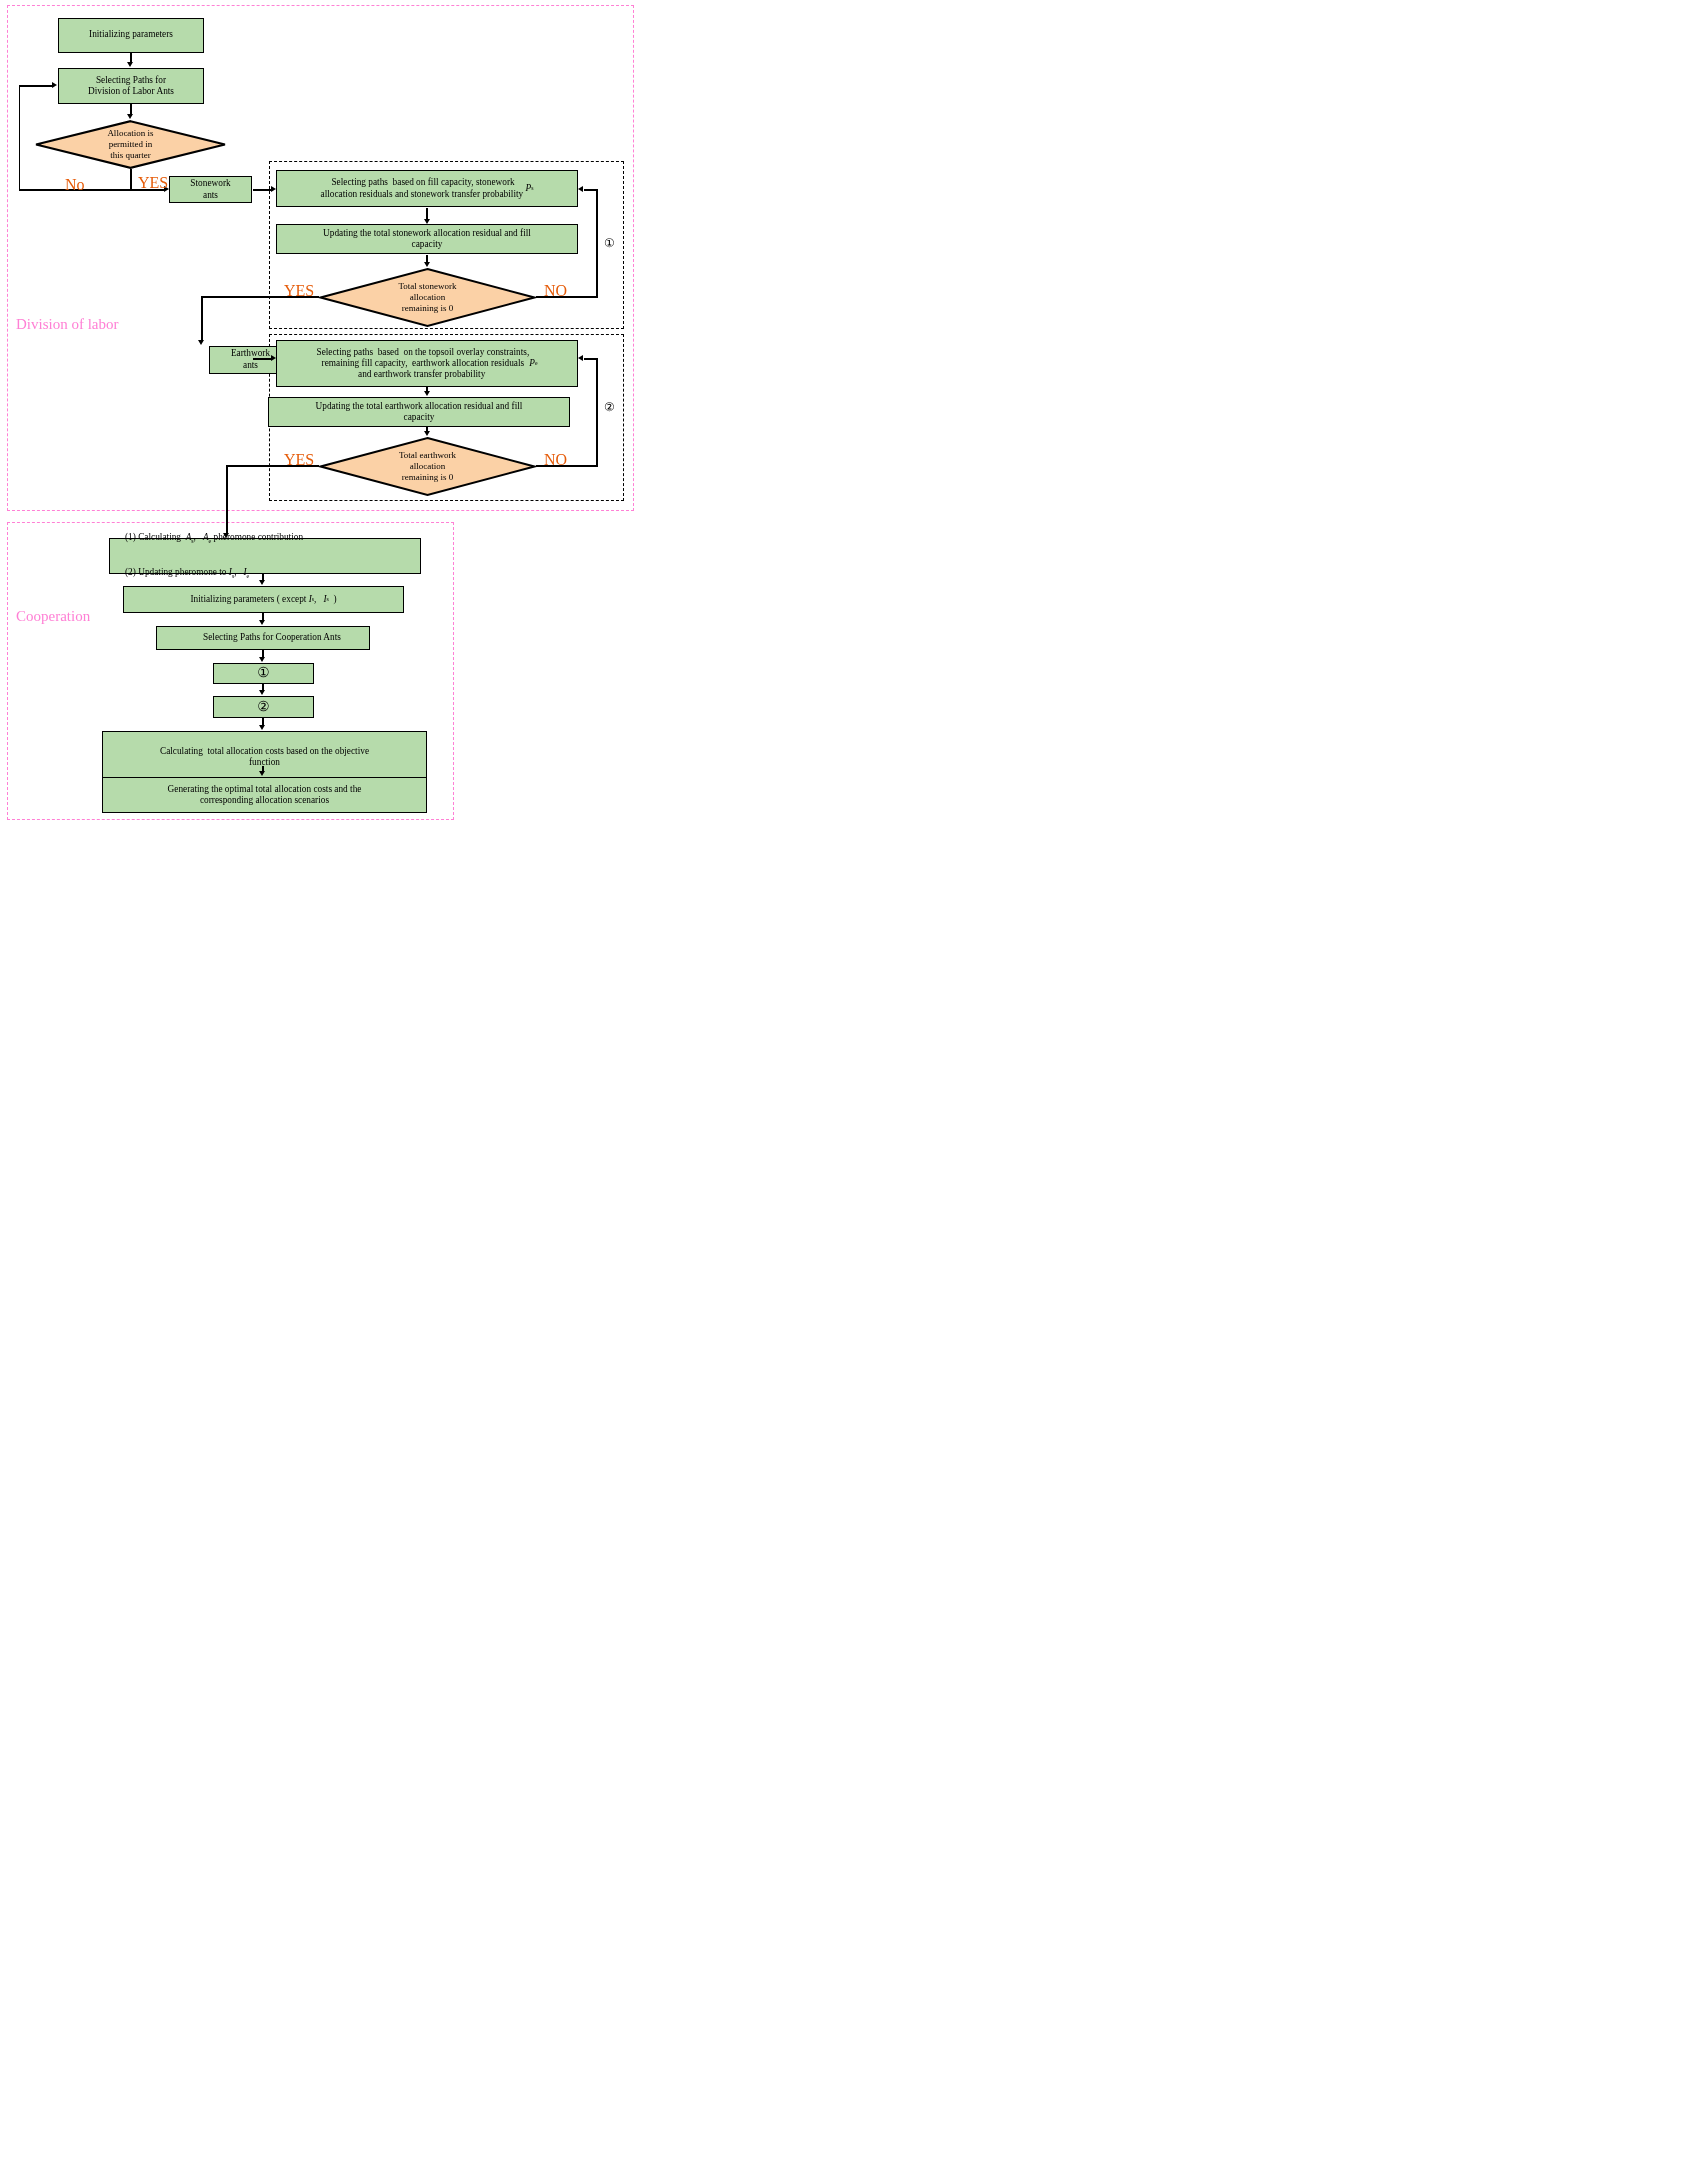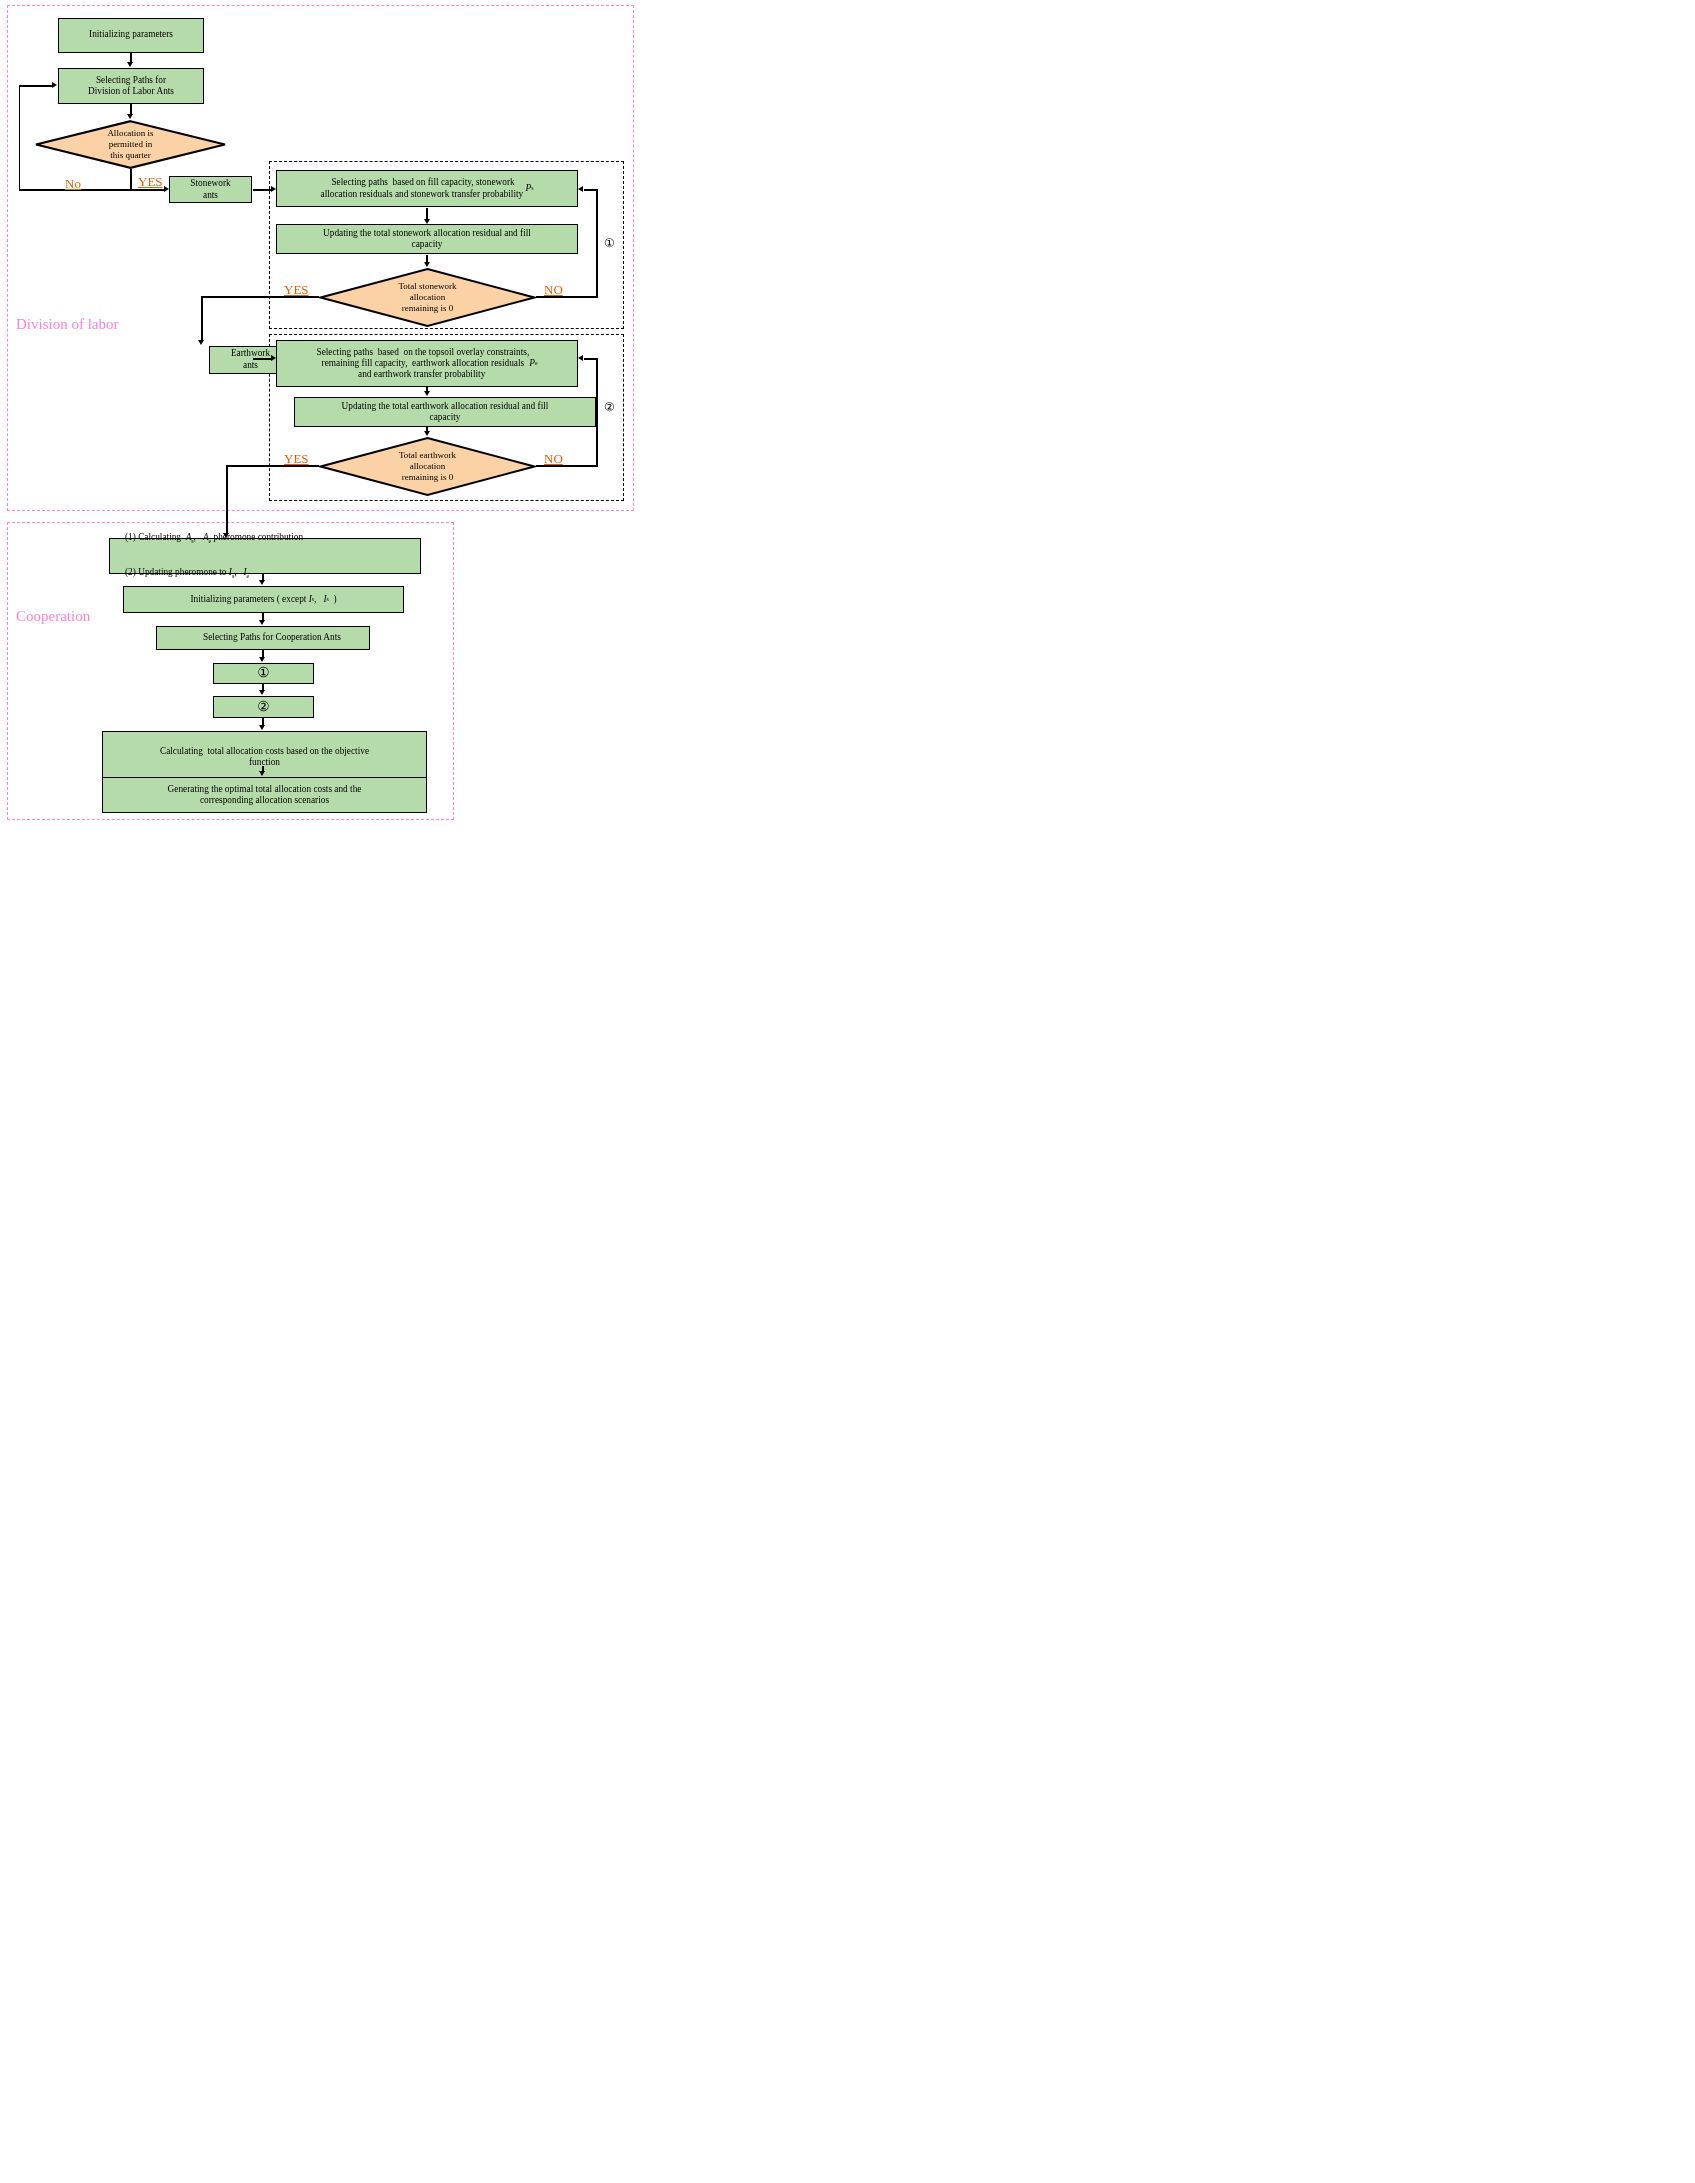--- a/index.html
+++ b/index.html
@@ -20,21 +20,21 @@
   }
   .box.leftalign{justify-content:flex-start;text-align:left;}
   .dashbox{position:absolute;border:1.3px dashed #000;box-sizing:border-box;}
   .pinkbox{position:absolute;border:1.6px dashed var(--pink);box-sizing:border-box;}
   .hline,.vline{position:absolute;background:#000;}
   .hline{height:1.6px;}
   .vline{width:1.6px;}
   .a-down{position:absolute;width:0;height:0;border-left:3.7px solid transparent;border-right:3.7px solid transparent;border-top:5.8px solid #000;}
   .a-right{position:absolute;width:0;height:0;border-top:3.7px solid transparent;border-bottom:3.7px solid transparent;border-left:5.8px solid #000;}
   .a-left{position:absolute;width:0;height:0;border-top:3.7px solid transparent;border-bottom:3.7px solid transparent;border-right:5.8px solid #000;}
-  .lbl{position:absolute;color:var(--orange);font-size:13px;line-height:1;text-decoration:underline;}
+  .lbl{position:absolute;color:var(--orange);font-size:16px;line-height:1;}
   .seclbl{position:absolute;color:var(--pink);font-size:15px;line-height:1;}
   svg.diamond{position:absolute;overflow:visible;}
   svg.diamond polygon{fill:var(--peach);stroke:#000;stroke-width:4;}
   .dtext{
     position:absolute;display:flex;align-items:center;justify-content:center;
     text-align:center;white-space:pre-wrap;font-size:9px;line-height:1.2;
   }
   .tag{position:absolute;font-size:12px;line-height:1;}
   .stepchar{font-size:13.8px;}
   sub{font-size:0.62em;}
@@ -118,21 +118,21 @@
   <div class="hline" style="left:253px;top:358px;width:18px;"></div>
   <div class="a-right" style="left:271px;top:355px;"></div>
 
   <div class="box" style="left:276px;top:340px;width:302px;height:47px;">
     <span>Selecting paths  based  on the topsoil overlay constraints,
 remaining fill capacity,  earthwork allocation residuals
 and earthwork transfer probability </span><span class="v">P</span><sub>e</sub>
   </div>
   <div class="vline" style="left:426px;top:386px;height:5.8px;"></div>
   <div class="a-down" style="left:424px;top:391px;"></div>
-  <div class="box" style="left:294px;top:397px;width:302px;height:30px;">Updating the total earthwork allocation residual and fill
+  <div class="box" style="left:268px;top:397px;width:302px;height:30px;">Updating the total earthwork allocation residual and fill
 capacity</div>
   <div class="vline" style="left:426px;top:427px;height:4.8px;"></div>
   <div class="a-down" style="left:424px;top:431px;"></div>
 
   <svg class="diamond" style="left:319px;top:437px;" width="217" height="59" viewBox="0 0 410 112">
     <polygon points="205,2 408,56 205,110 2,56"></polygon>
   </svg>
   <div class="dtext" style="left:319px;top:437px;width:217px;height:59px;">Total earthwork
 allocation
 remaining is 0</div>

